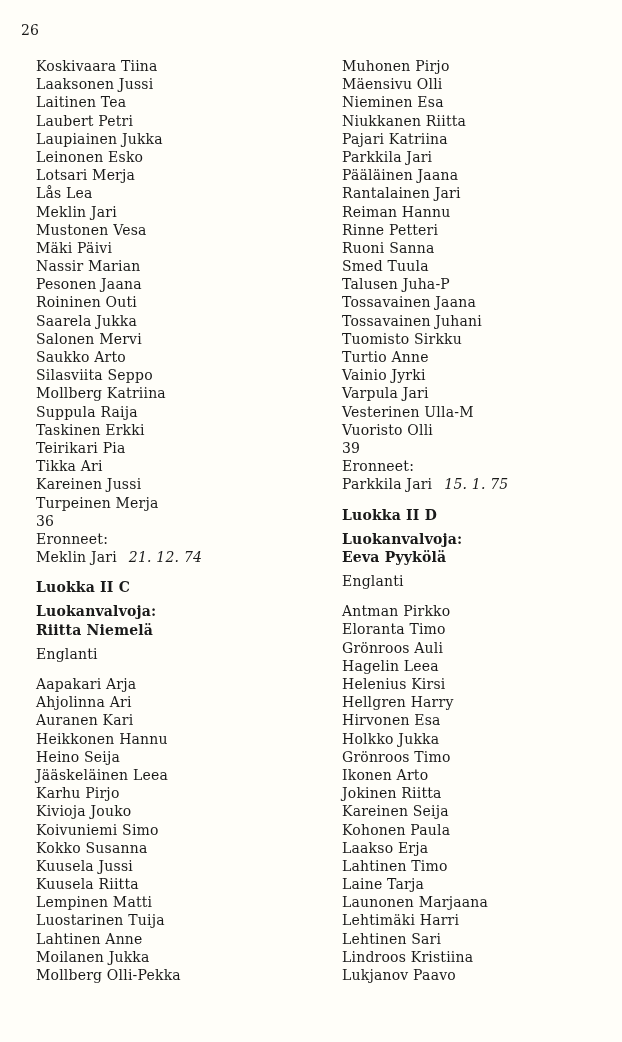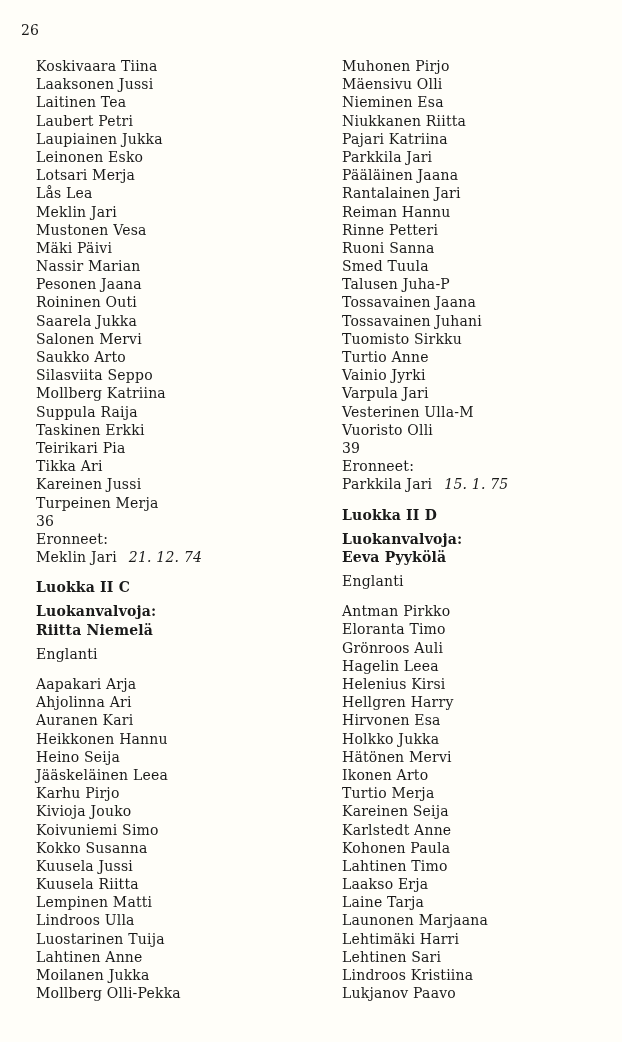--- a/index.html
+++ b/index.html
@@ -79,21 +79,20 @@
       <div class="line">Heikkonen Hannu</div>
       <div class="line">Heino Seija</div>
       <div class="line">Jääskeläinen Leea</div>
       <div class="line">Karhu Pirjo</div>
       <div class="line">Kivioja Jouko</div>
       <div class="line">Koivuniemi Simo</div>
       <div class="line">Kokko Susanna</div>
       <div class="line">Kuusela Jussi</div>
       <div class="line">Kuusela Riitta</div>
       <div class="line">Lempinen Matti</div>
-      <div class="line">Lindroos Ulla</div>
       <div class="line">Luostarinen Tuija</div>
       <div class="line">Lahtinen Anne</div>
       <div class="line">Moilanen Jukka</div>
       <div class="line">Mollberg Olli-Pekka</div>
     </div>
 </div>
 
 <div class="col col-right">
   <div>
       <div class="line">Muhonen Pirjo</div>
@@ -133,28 +132,27 @@
   <div class="gap-m"></div>
   <div>
       <div class="line">Antman Pirkko</div>
       <div class="line">Eloranta Timo</div>
       <div class="line">Grönroos Auli</div>
       <div class="line">Hagelin Leea</div>
       <div class="line">Helenius Kirsi</div>
       <div class="line">Hellgren Harry</div>
       <div class="line">Hirvonen Esa</div>
       <div class="line">Holkko Jukka</div>
-      <div class="line">Hätönen Mervi</div>
+      <div class="line">Grönroos Timo</div>
       <div class="line">Ikonen Arto</div>
-      <div class="line">Turtio Merja</div>
+      <div class="line">Jokinen Riitta</div>
       <div class="line">Kareinen Seija</div>
-      <div class="line">Karlstedt Anne</div>
       <div class="line">Kohonen Paula</div>
+      <div class="line">Laakso Erja</div>
       <div class="line">Lahtinen Timo</div>
-      <div class="line">Laakso Erja</div>
       <div class="line">Laine Tarja</div>
       <div class="line">Launonen Marjaana</div>
       <div class="line">Lehtimäki Harri</div>
       <div class="line">Lehtinen Sari</div>
       <div class="line">Lindroos Kristiina</div>
       <div class="line">Lukjanov Paavo</div>
     </div>
 </div>
 
 </body></html>

